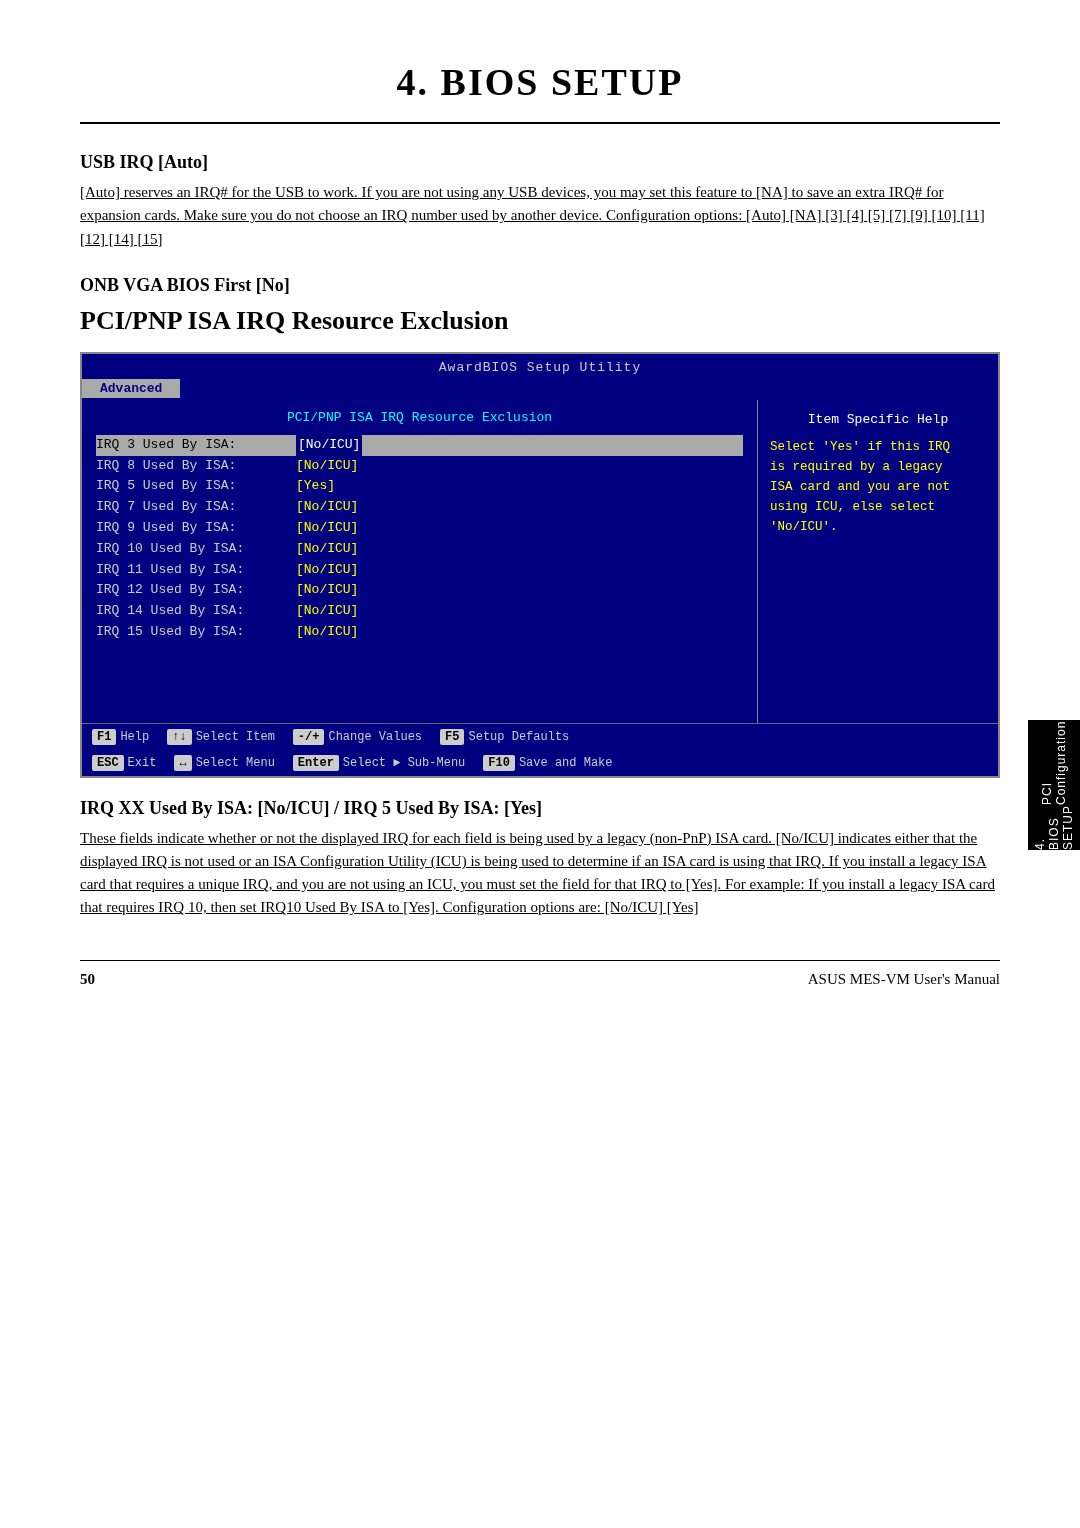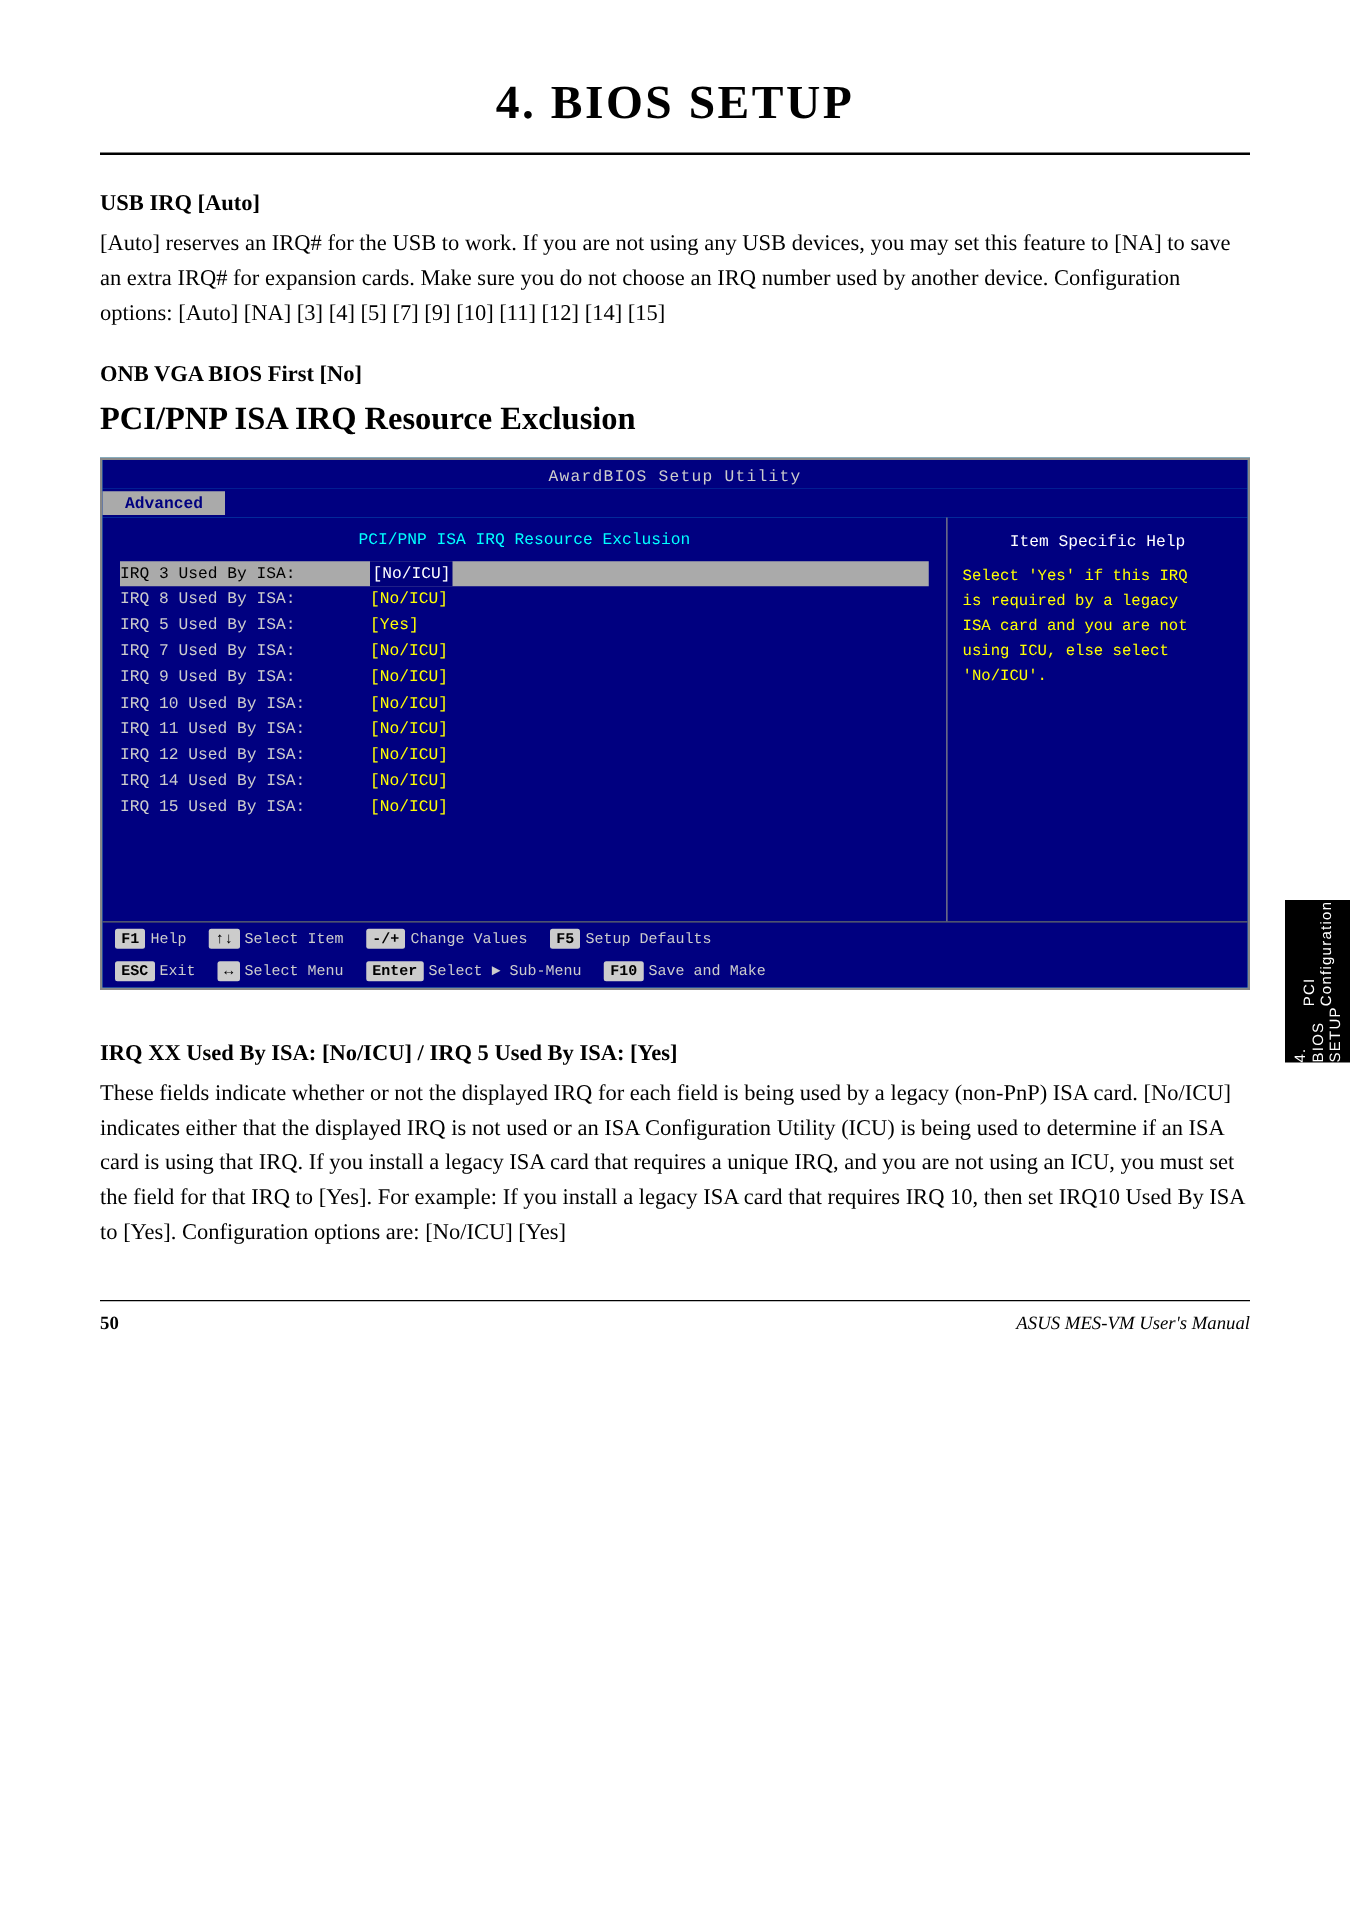--- a/index.html
+++ b/index.html
@@ -25,40 +25,41 @@
       border-top: 2px solid #000;
       margin-bottom: 28px;
     }
 
     .section-heading {
       font-size: 18px;
       font-weight: bold;
       margin-bottom: 8px;
     }
     .section-body {
-      font-size: 18px;
+      font-size: 15px;
       line-height: 1.55;
       margin-bottom: 24px;
+      text-decoration: underline;
     }
 
     .pci-heading {
       font-size: 26px;
       font-weight: bold;
       margin-top: 10px;
       margin-bottom: 16px;
     }
 
     
     .bios-box {
       border: 2px solid #888;
-      background: #0ea5e9;
+      background: #a16207;
       color: #ccc;
       font-family: 'Courier New', Courier, monospace;
       font-size: 13.5px;
-      margin-bottom: 40px;
+      margin-bottom: 20px;
       position: relative;
     }
 
     .bios-title-bar {
       background: #000080;
       color: #ccc;
       text-align: center;
       padding: 6px 0 2px 0;
       font-size: 13px;
       letter-spacing: 1px;
@@ -200,21 +201,20 @@
     }
     .footer-text {
       display: flex;
       justify-content: space-between;
       font-size: 15px;
     }
     .footer-left {
       font-weight: bold;
     }
     .footer-right {
-      font-style: italic;
     }
 
     .irq-right-text {
       color: #ffff00;
       font-size: 12.5px;
       line-height: 1.6;
     }
   </style>
 </head>
 <body>

